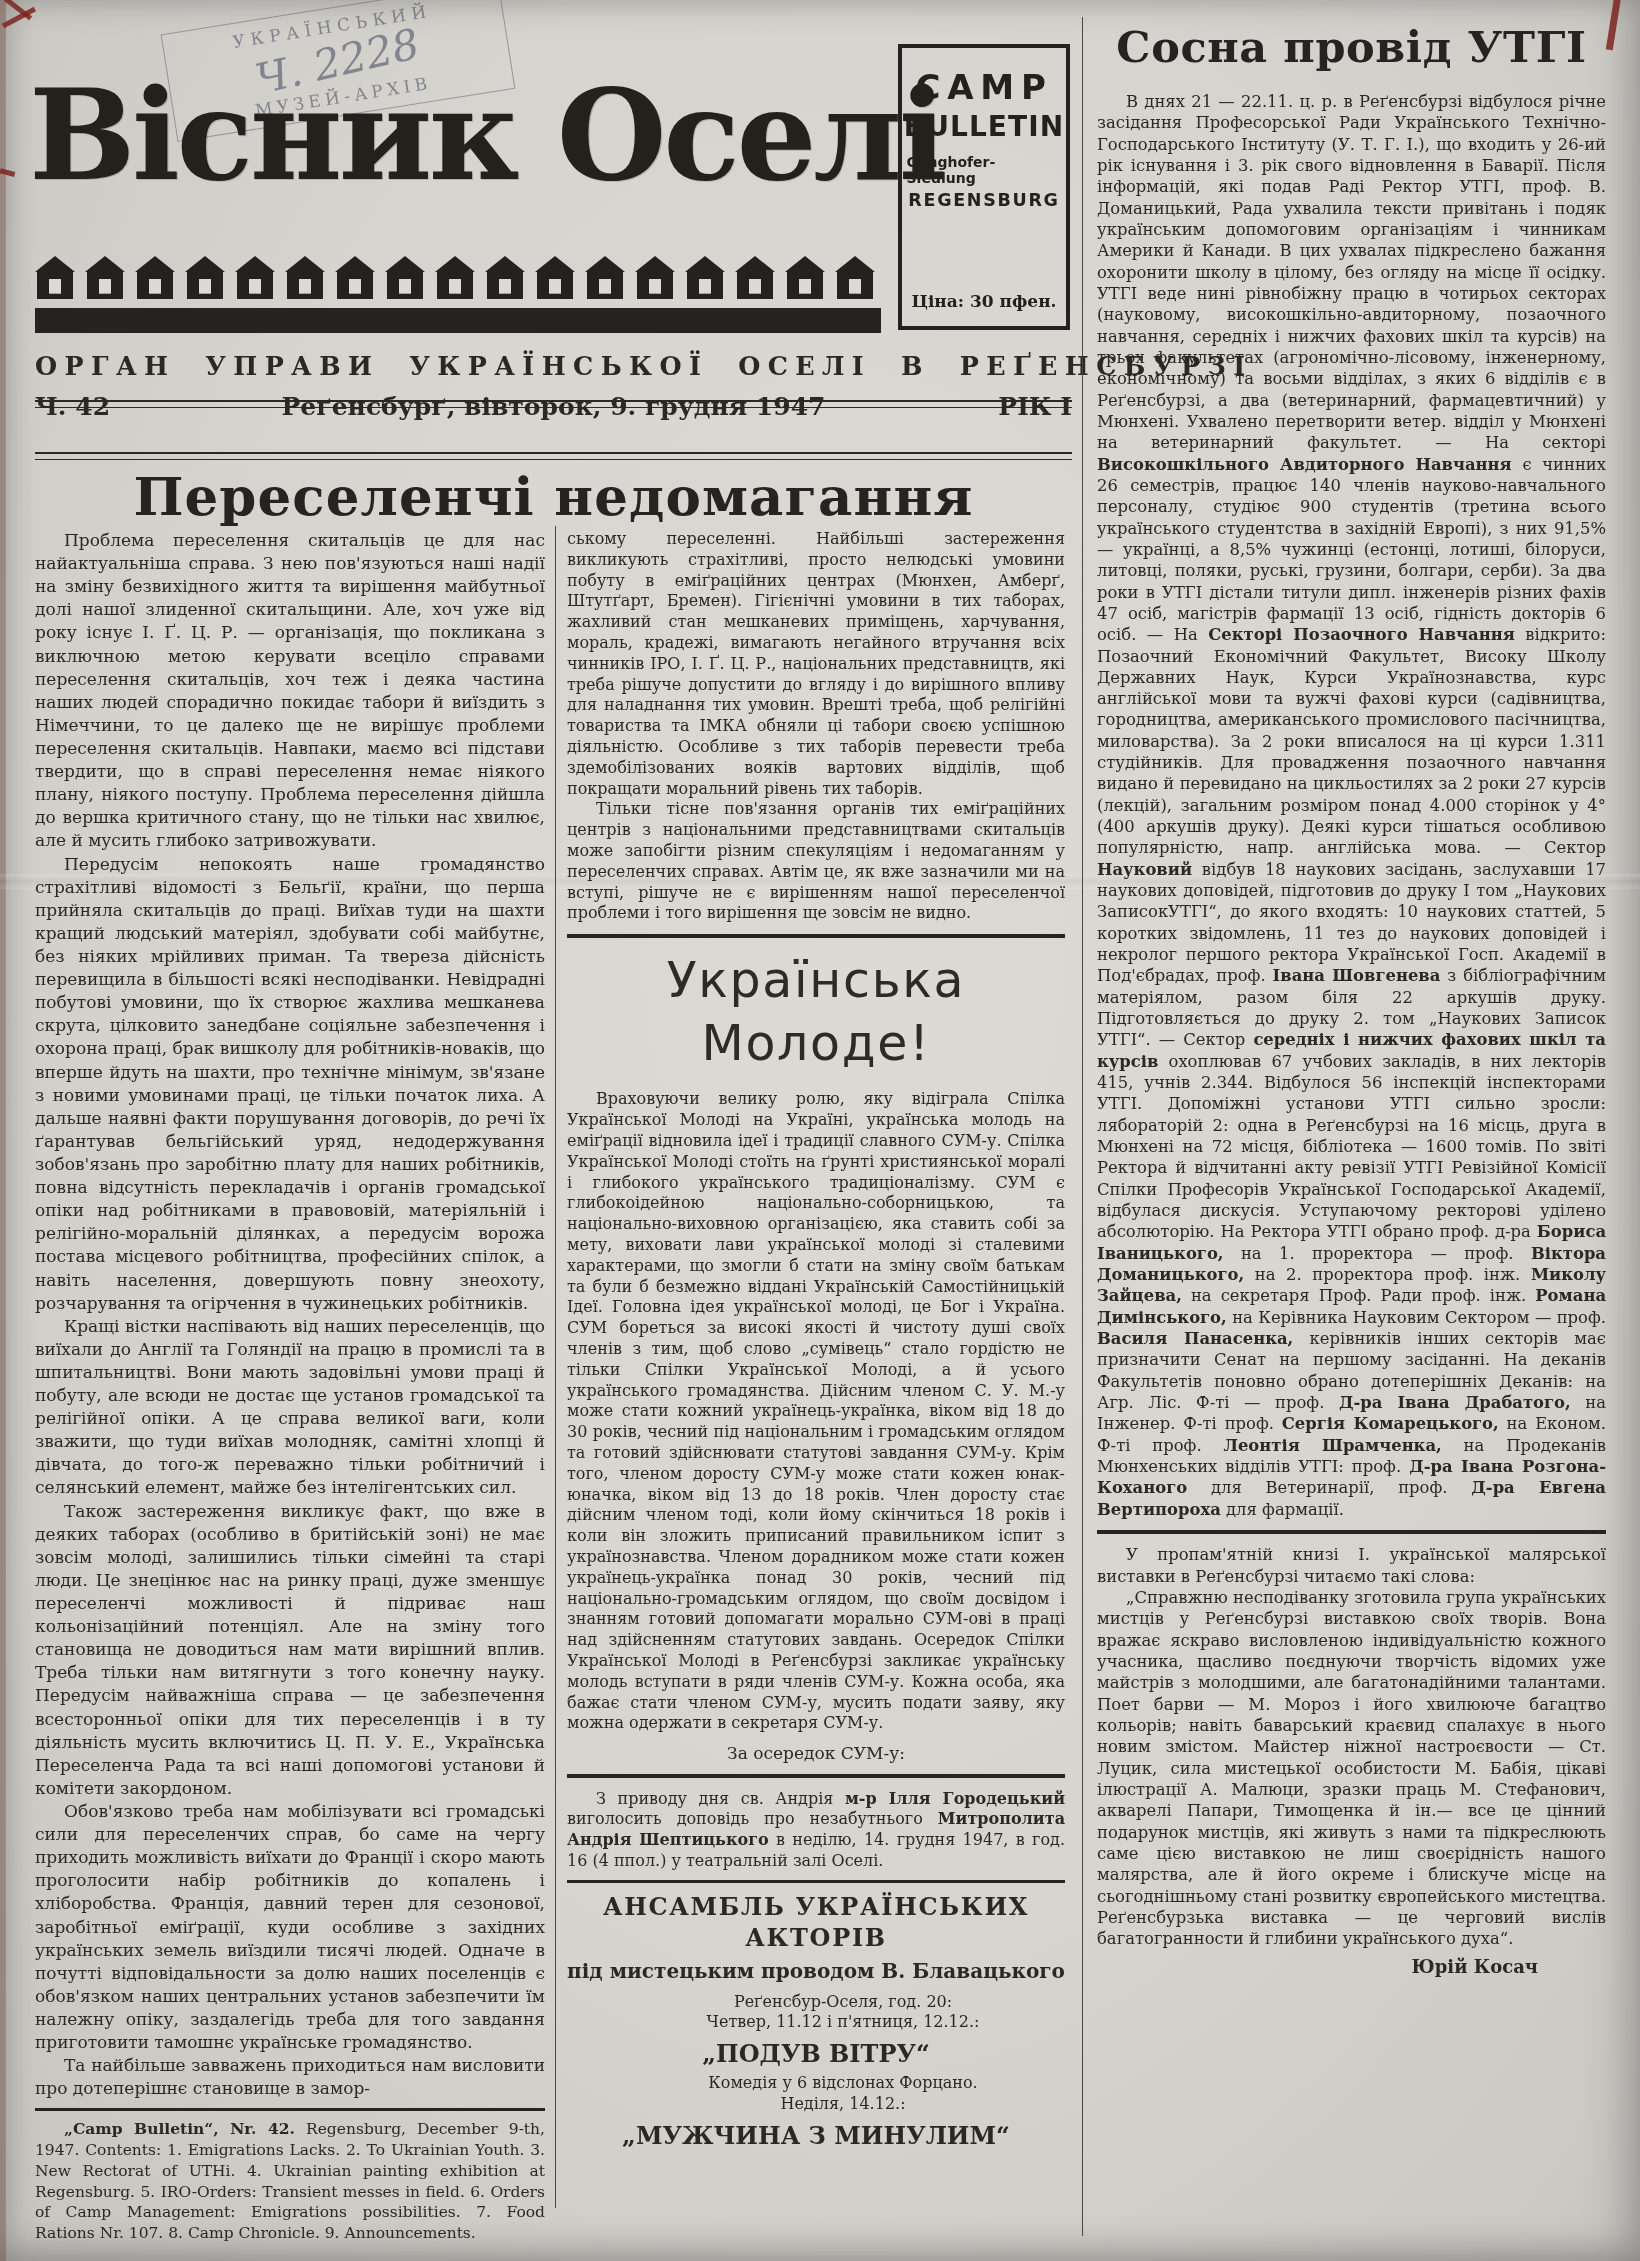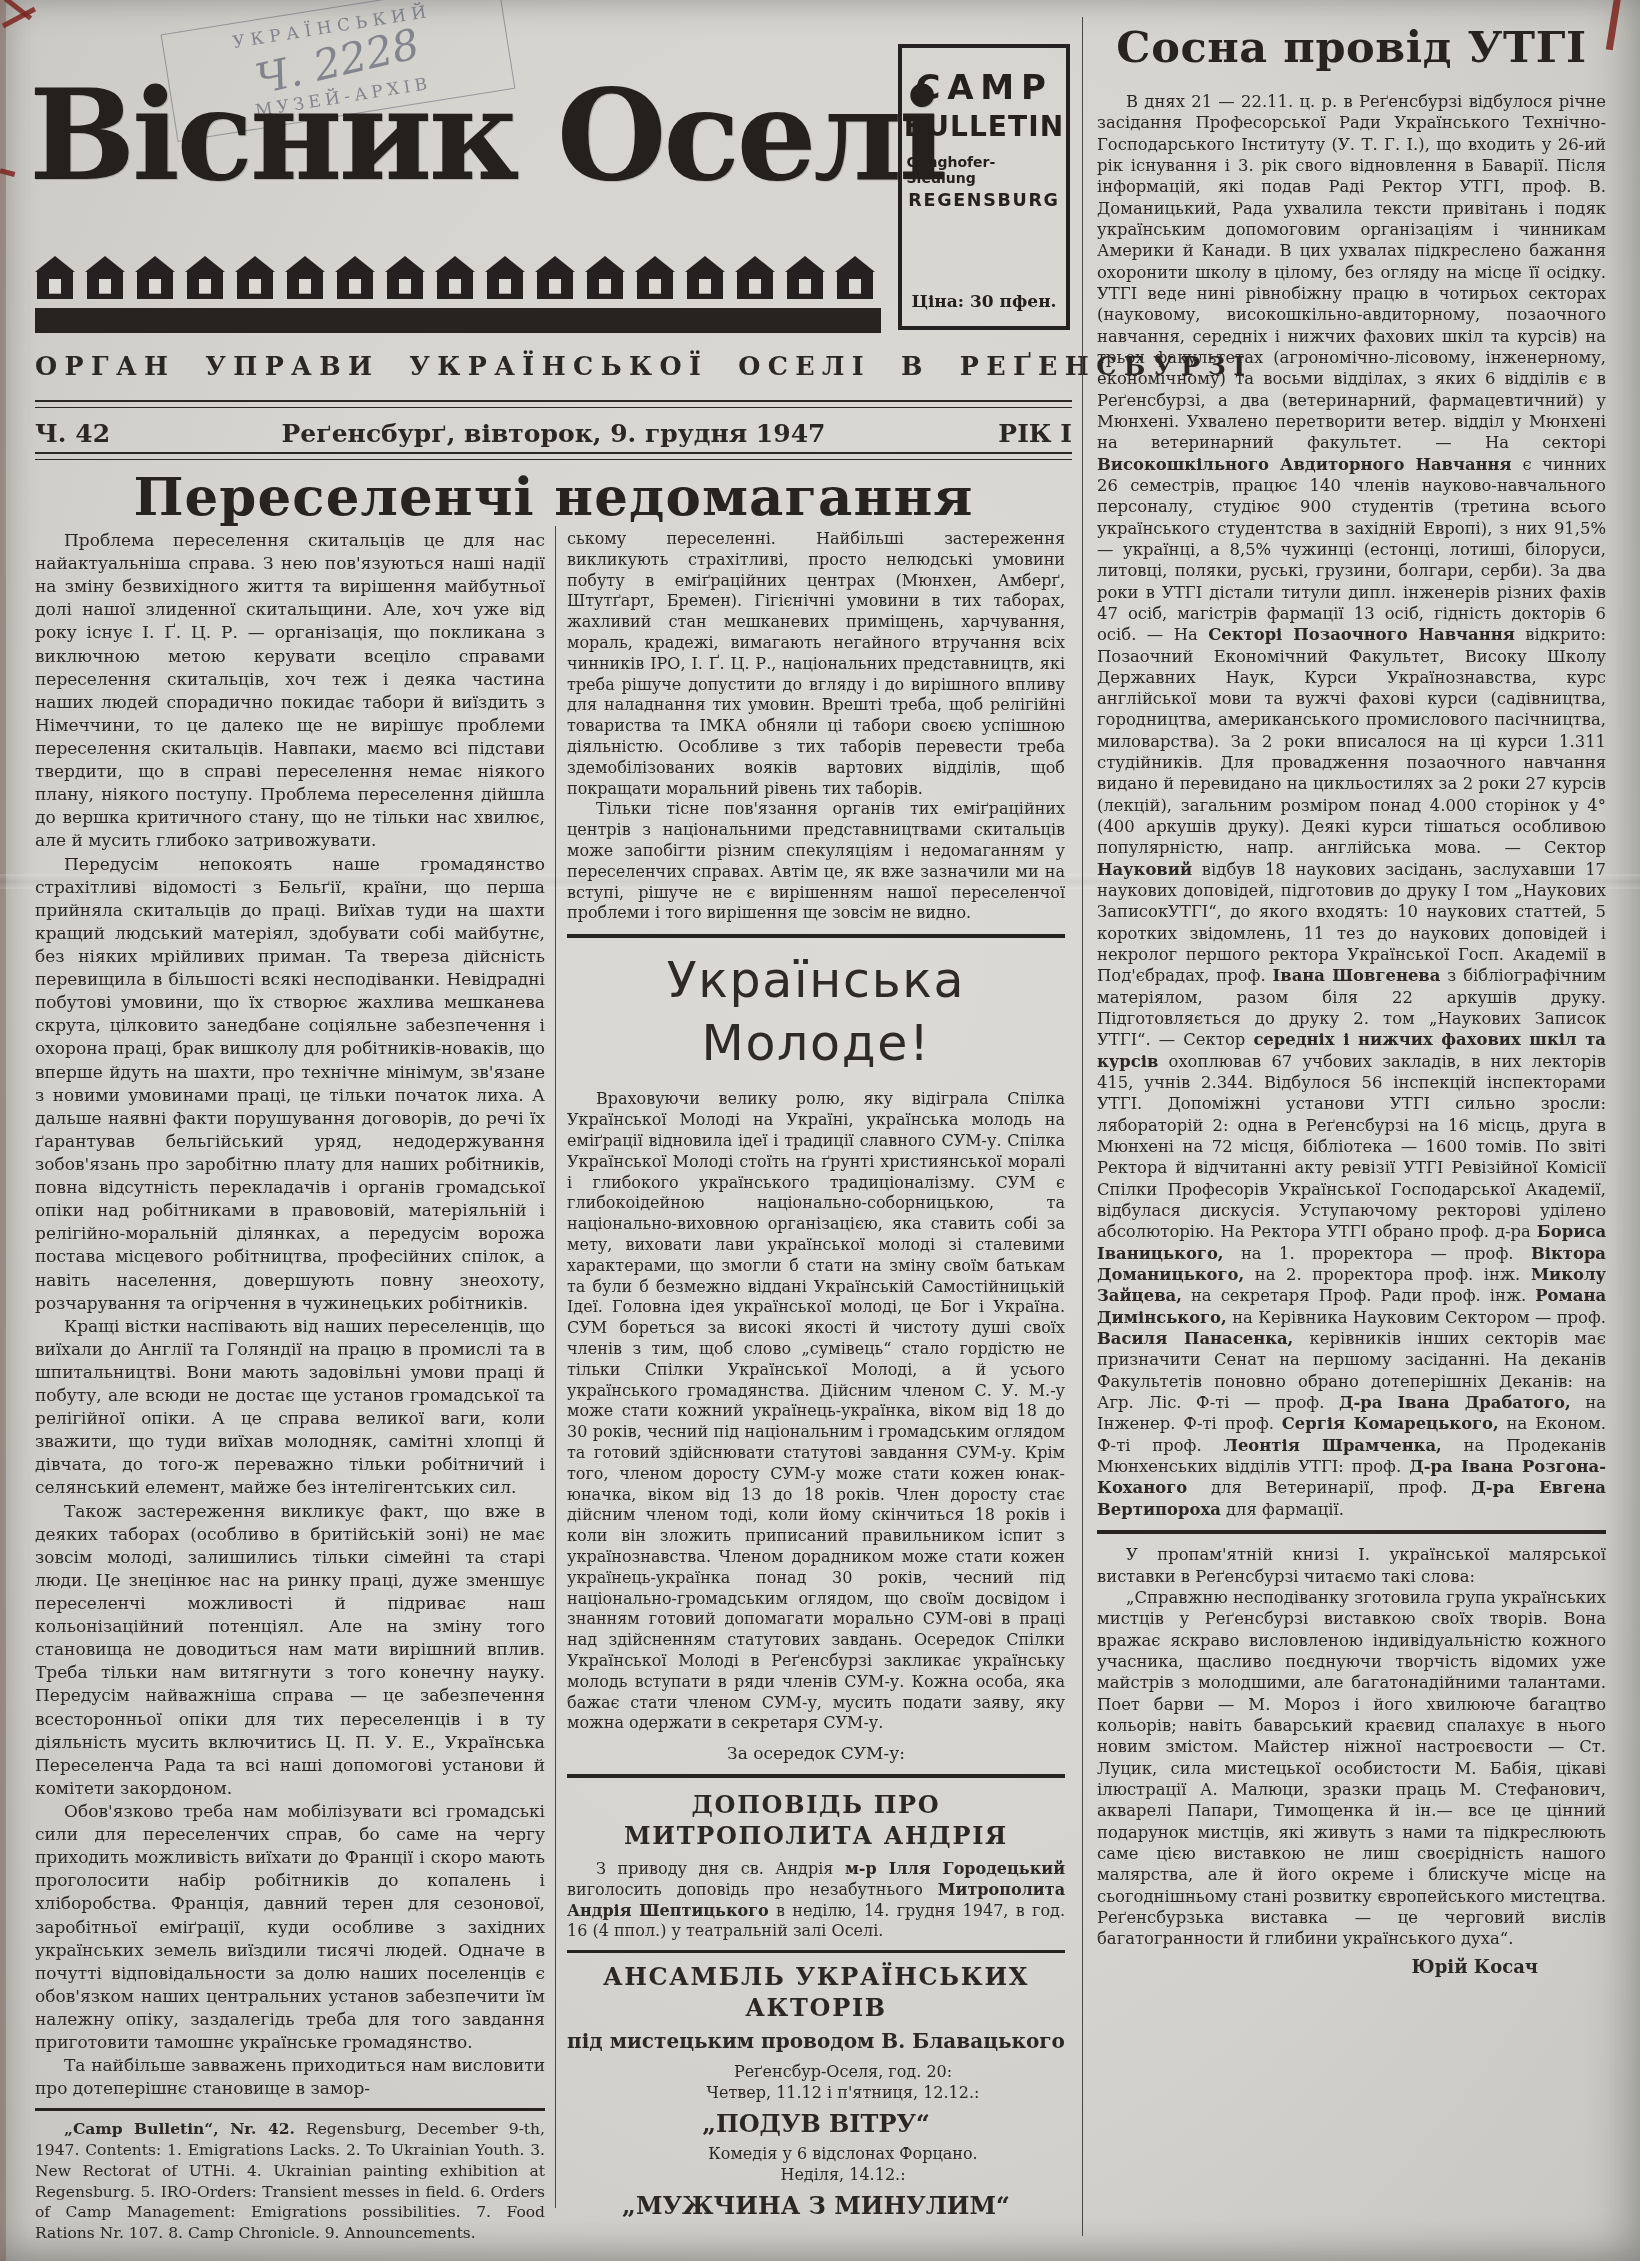--- a/index.html
+++ b/index.html
@@ -30,21 +30,21 @@
   .campbox .c1{font-size:34px;font-weight:bold;letter-spacing:6.8px;}
   .campbox .c2{font-size:28px;font-weight:bold;letter-spacing:1.1px;margin-top:3.4px;}
   .campbox .c3{font-size:14px;font-weight:bold;margin-top:11px;}
   .campbox .c4{font-size:17.5px;font-weight:bold;letter-spacing:1.7px;margin-top:3.4px;}
   .campbox .c5{font-family:"DejaVu Serif",serif;font-size:17px;font-weight:bold;margin-top:auto;}
   .subtitle{position:absolute;left:35px;top:351px;width:1038px;font-size:25.4px;font-weight:bold;
     letter-spacing:7.4px;word-spacing:13.6px;white-space:nowrap;color:#2b2824;}
   .drule{position:absolute;left:35px;width:1037px;height:4.5px;
     border-top:2.3px solid #2b2824;border-bottom:1.7px solid #2b2824;}
   .r1{top:400px;} .r2{top:452px;}
-  .datebar{position:absolute;left:35px;top:419px;width:1037px;display:flex;align-items:center;
+  .datebar{position:absolute;left:35px;top:392px;width:1037px;display:flex;align-items:center;
     font-size:25px;font-weight:bold;}
   .datebar .dl{width:136px;} .datebar .dc{flex:1;text-align:center;} .datebar .dr{width:136px;text-align:right;}
   .headline{position:absolute;left:35px;top:465px;width:1037px;text-align:center;
     font-size:53px;font-weight:bold;letter-spacing:1.1px;color:#262320;}
   
   .col{position:absolute;text-align:justify;}
   .col-left{left:35px;top:529px;width:510px;font-size:17px;line-height:1.36;}
   .col-mid{left:567px;top:529px;width:498px;font-size:16px;line-height:1.30;}
   .col-right{left:1097px;top:20.4px;width:509px;font-size:16.4px;line-height:1.30;}
   .vrule{position:absolute;width:1.1px;background:#4a4640;}
@@ -165,21 +165,20 @@
         <p class="para noind"><span>ському переселенні. Найбільші застереження викликують страхітливі, просто нелюдські умовини побуту в еміґраційних центрах (Мюнхен, Амберґ, Штутґарт, Бремен). Гігієнічні умовини в тих таборах, жахливий стан мешканевих приміщень, харчування, мораль, крадежі, вимагають негайного втручання всіх чинників ІРО, І. Ґ. Ц. Р., національних представництв, які треба рішуче допустити до вгляду і до вирішного впливу для наладнання тих умовин. Врешті треба, щоб релігійні товариства та ІМКА обняли ці табори своєю успішною діяльністю. Особливе з тих таборів перевести треба здемобілізованих вояків вартових відділів, щоб покращати моральний рівень тих таборів.</span></p>
         <p class="para"><span>Тільки тісне пов'язання органів тих еміґраційних центрів з національними представництвами скитальців може запобігти різним спекуляціям і недомаганням у переселенчих справах. Автім це, як вже зазначили ми на вступі, рішуче не є вирішенням нашої переселенчої проблеми і того вирішення ще зовсім не видно.</span></p>
       </div>
     <hr class="div-heavy">
     <div class="sec-title youth-title">Українська Молоде!</div>
     <div>
         <p class="para"><span>Враховуючи велику ролю, яку відіграла Спілка Української Молоді на Україні, українська молодь на еміґрації відновила ідеї і традиції славного СУМ-у. Спілка Української Молоді стоїть на ґрунті християнської моралі і глибокого українського традиціоналізму. СУМ є глибокоідейною національно-соборницькою, та національно-виховною організацією, яка ставить собі за мету, виховати лави української молоді зі сталевими характерами, що змогли б стати на зміну своїм батькам та були б безмежно віддані Українській Самостійницькій Ідеї. Головна ідея української молоді, це Бог і Україна. СУМ бореться за високі якості й чистоту душі своїх членів з тим, щоб слово „сумівець“ стало гордістю не тільки Спілки Української Молоді, а й усього українського громадянства. Дійсним членом С. У. М.-у може стати кожний українець-українка, віком від 18 до 30 років, чесний під національним і громадським оглядом та готовий здійснювати статутові завдання СУМ-у. Крім того, членом доросту СУМ-у може стати кожен юнак-юначка, віком від 13 до 18 років. Член доросту стає дійсним членом тоді, коли йому скінчиться 18 років і коли він зложить приписаний правильником іспит з українознавства. Членом дорадником може стати кожен українець-українка понад 30 років, чесний під національно-громадським оглядом, що своїм досвідом і знанням готовий допомагати морально СУМ-ові в праці над здійсненням статутових завдань. Осередок Спілки Української Молоді в Реґенсбурзі закликає українську молодь вступати в ряди членів СУМ-у. Кожна особа, яка бажає стати членом СУМ-у, мусить подати заяву, яку можна одержати в секретаря СУМ-у.</span></p>
       </div>
     <div class="center closing">За осередок СУМ-у:</div>
     <hr class="div-heavy">
-    <div class="sec-title small-title">ДОПОВІДЬ ПРО МИТРОПОЛИТА АНДРІЯ</div>
     <div>
         <p class="para"><span>З приводу дня св. Андрія </span><span class="b">м-р Ілля Городецький</span><span> виголосить доповідь про незабутнього </span><span class="b">Митрополита Андрія Шептицького</span><span> в неділю, 14. грудня 1947, в год. 16 (4 ппол.) у театральній залі Оселі.</span></p>
       </div>
     <hr class="div-med">
     <div class="sec-title small-title">АНСАМБЛЬ УКРАЇНСЬКИХ АКТОРІВ</div>
     <div class="sec-title ens-sub">під мистецьким проводом В. Блавацького</div>
     <div>
         <p class="para sline"><span>Реґенсбур-Оселя, год. 20:</span></p>
         <p class="para sline"><span>Четвер, 11.12 і п'ятниця, 12.12.:</span></p>
         <p class="para play"><span>„ПОДУВ ВІТРУ“</span></p>

